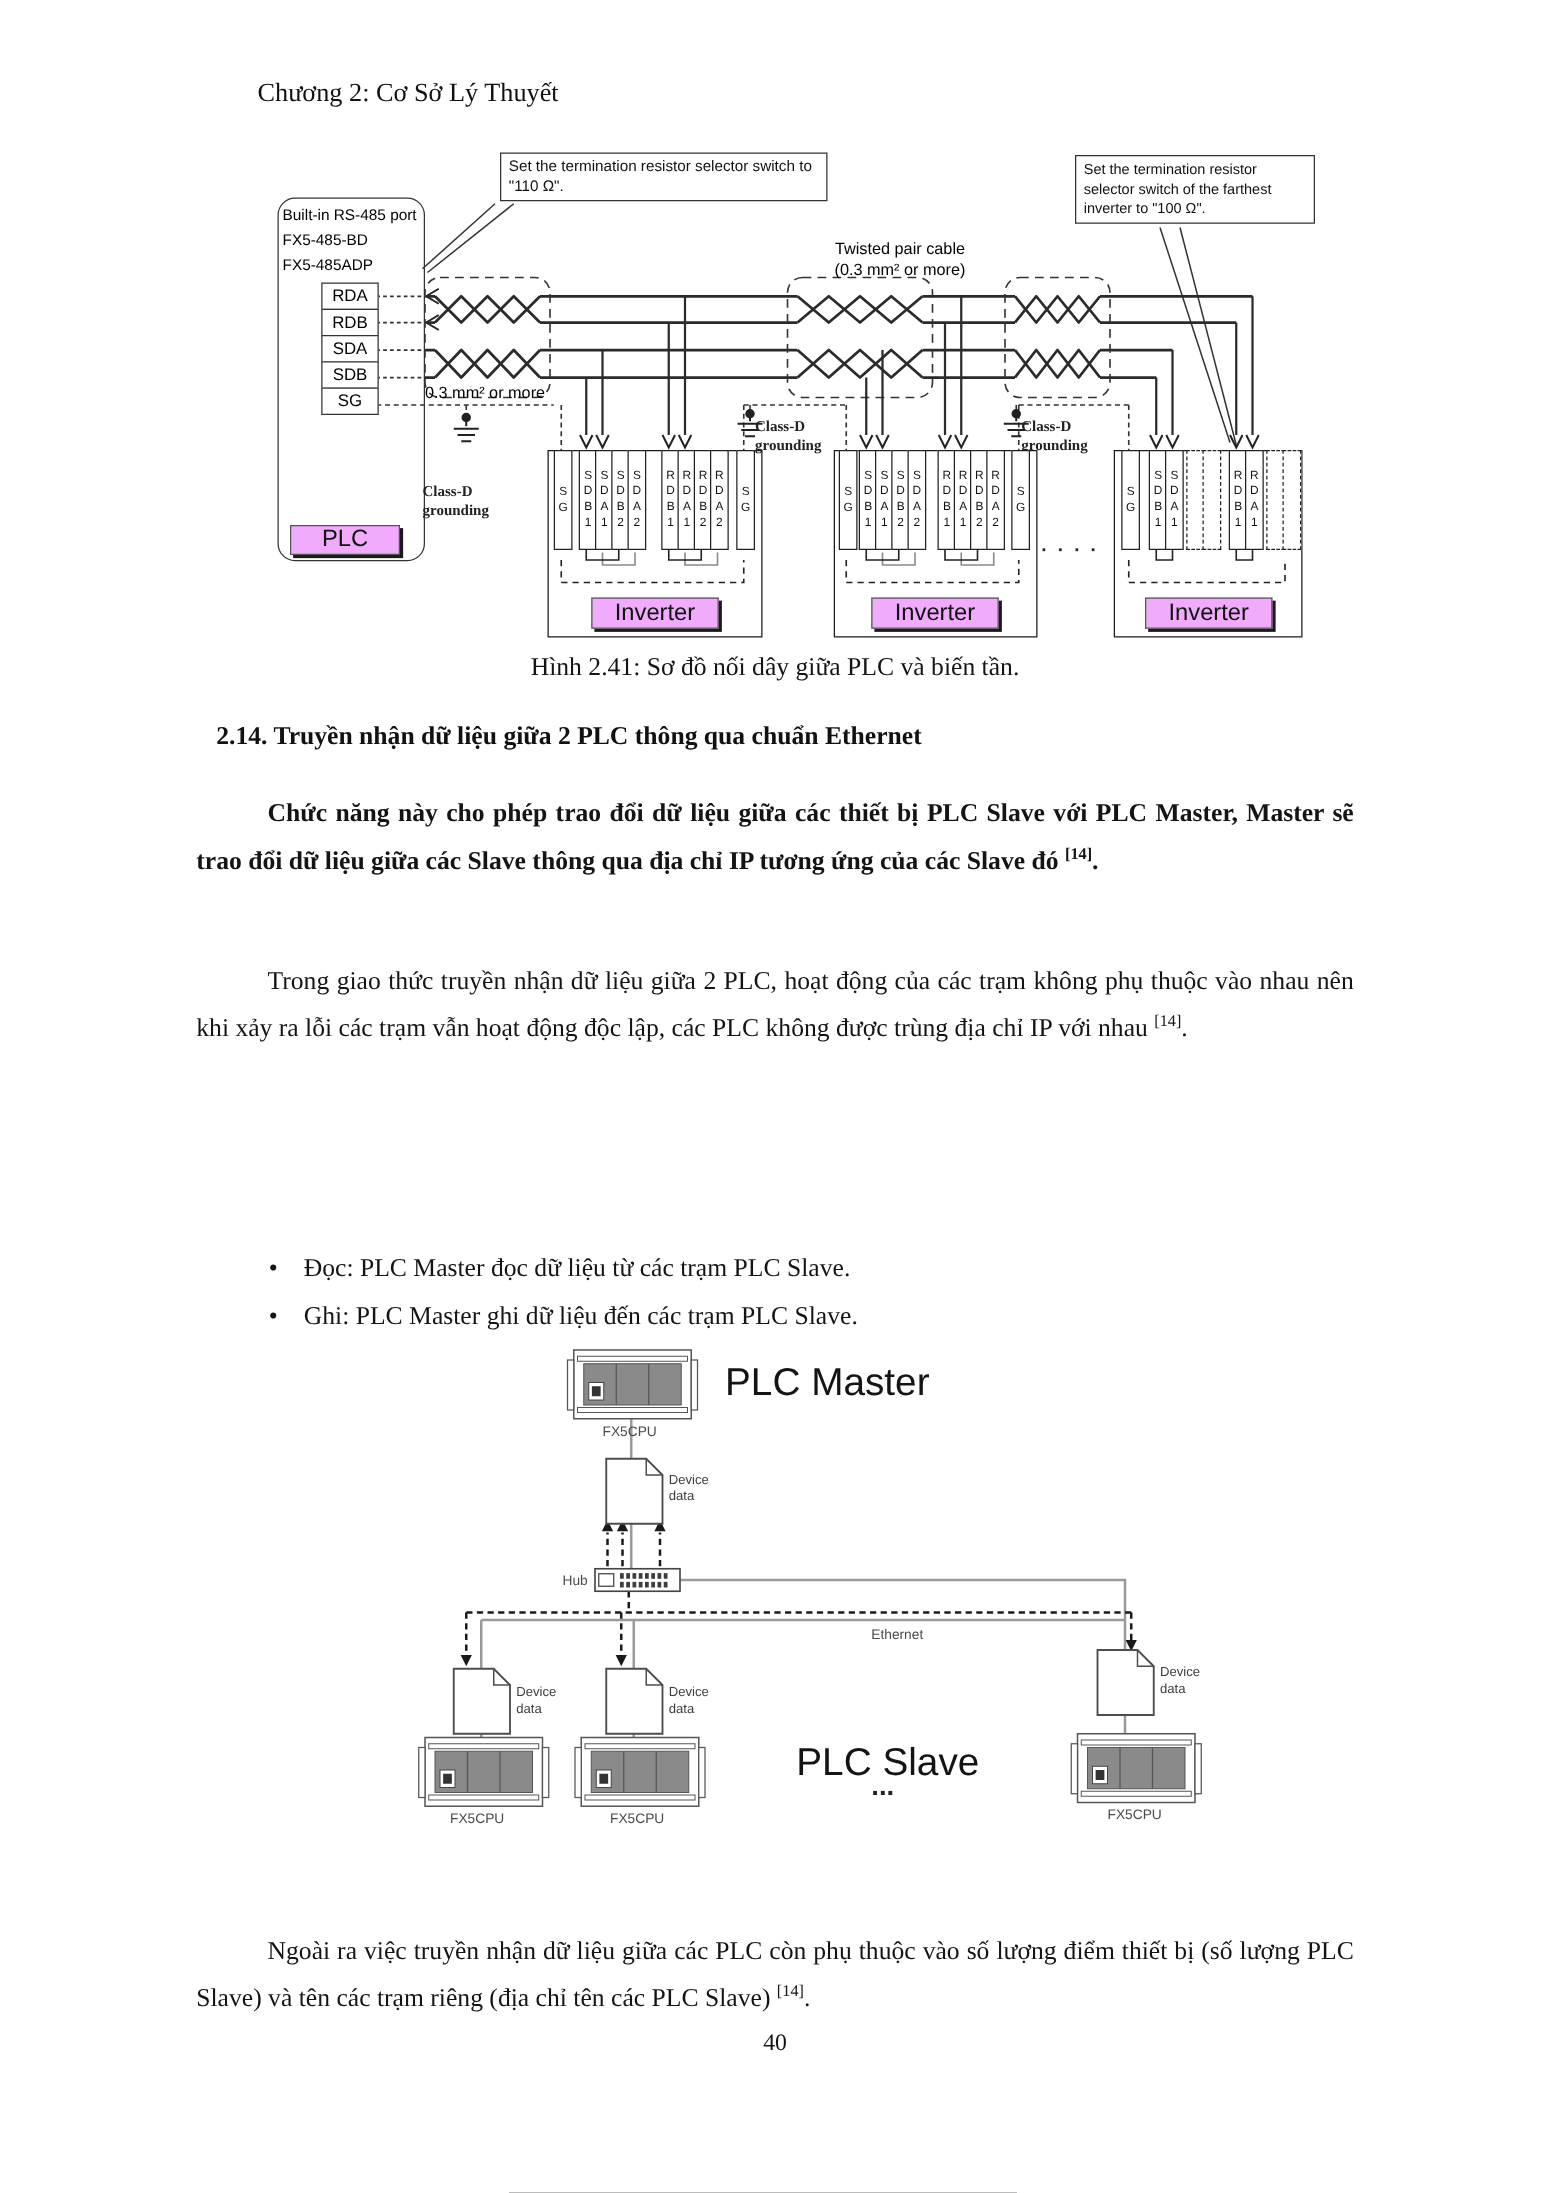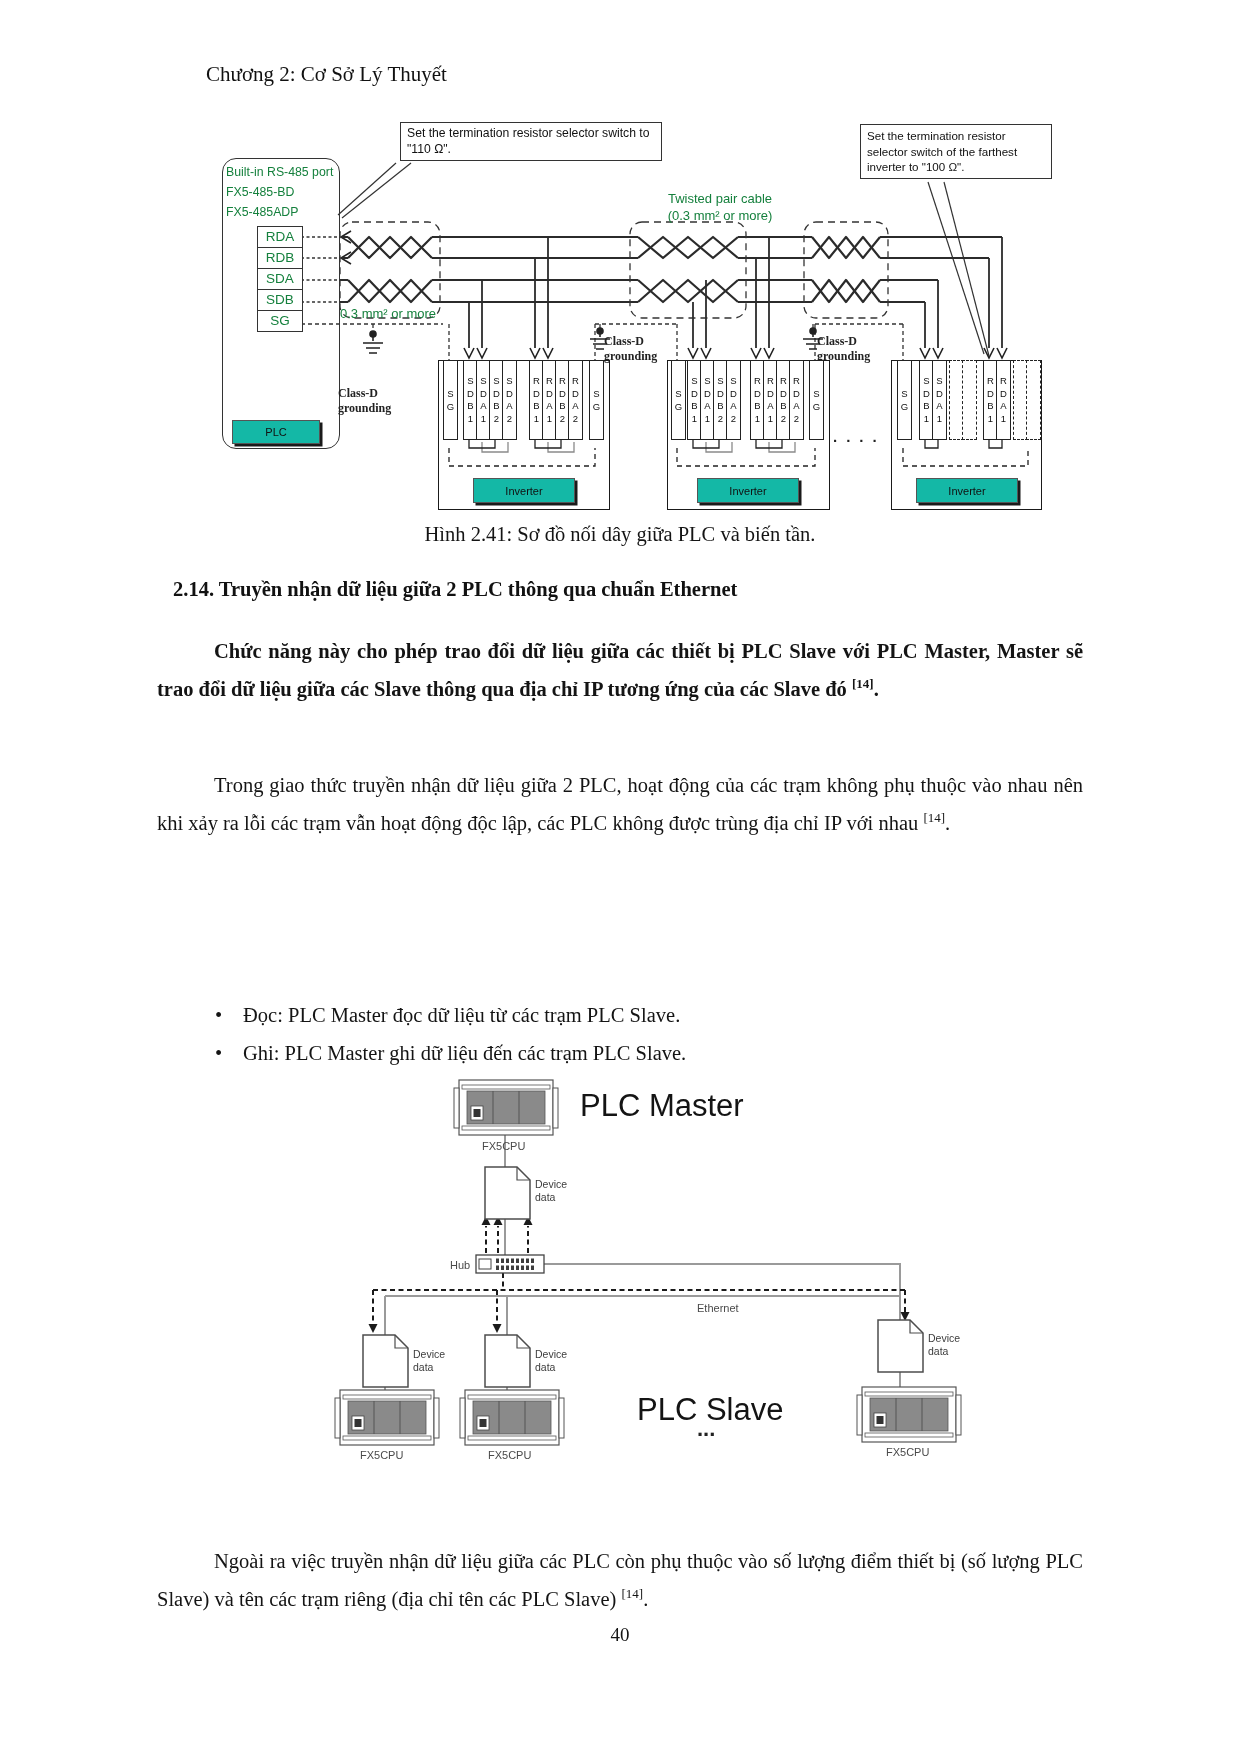--- a/index.html
+++ b/index.html
@@ -9,29 +9,29 @@
   
   .bodytext{position:absolute;left:157px;width:926px;font-size:20.5px;line-height:38px;
             text-align:justify;color:#141414;}
   .indent{text-indent:57px;}
   sup{font-size:13px;line-height:0;}
   .caption{position:absolute;left:157px;width:926px;text-align:center;font-size:20.5px;color:#141414;}
   .heading{position:absolute;left:173px;width:926px;font-size:20.5px;font-weight:bold;color:#111;}
   
   #fig1{position:absolute;left:200px;top:110px;width:920px;height:360px;}
   #fig1 svg, #fig2 svg{position:absolute;left:0;top:0;}
-  .dlabel{font-family:"Liberation Sans","DejaVu Sans",sans-serif;color:#15803d;}
+  .dlabel{font-family:"Liberation Sans","DejaVu Sans",sans-serif;color:#000000;}
   .plcbox{position:absolute;left:22px;top:48px;width:116px;height:289px;border:1.6px solid #333;border-radius:14px;background:transparent;}
   .devlines{position:absolute;left:26px;top:52px;font-size:12.3px;line-height:20px;white-space:nowrap;}
   .portcol{position:absolute;left:57px;top:117px;}
   .portbox{width:44px;height:20.5px;border:1.5px solid #333;background:#fff;margin-top:-1.5px;
            display:flex;align-items:center;justify-content:center;font-size:13.5px;}
-  .btn3d{position:absolute;background:#14b8a6;border:1px solid #555;box-shadow:2.5px 2.5px 0 #1a1a1a;
+  .btn3d{position:absolute;background:#f0abfc;border:1px solid #555;box-shadow:2.5px 2.5px 0 #1a1a1a;
          display:flex;align-items:center;justify-content:center;font-family:"Liberation Sans",sans-serif;
-         font-size:11px;color:#111;}
+         font-size:19px;color:#111;}
   .callout{position:absolute;border:1.6px solid #333;background:#fff;padding:3px 6px;
            font-family:"Liberation Sans",sans-serif;font-size:12.2px;line-height:15.5px;color:#111;}
   .twisted{position:absolute;left:420px;top:80px;width:200px;text-align:center;font-size:13px;line-height:17px;}
   .gnd{position:absolute;width:62px;font-size:12px;font-weight:600;line-height:15px;color:#222;}
   .invbox{position:absolute;top:250px;height:148px;border:1.8px solid #1a1a1a;background:transparent;}
   .tbox{position:absolute;top:250px;width:13px;height:78px;border:1.5px solid #222;background:#fff;
         display:flex;align-items:center;justify-content:center;}
   .tbox span{writing-mode:vertical-lr;text-orientation:upright;font-family:"Liberation Sans",sans-serif;
              font-size:9.5px;letter-spacing:1.5px;color:#111;}
   .tdash{position:absolute;top:250px;width:13px;height:78px;border:1.4px dashed #222;background:#fff;}

